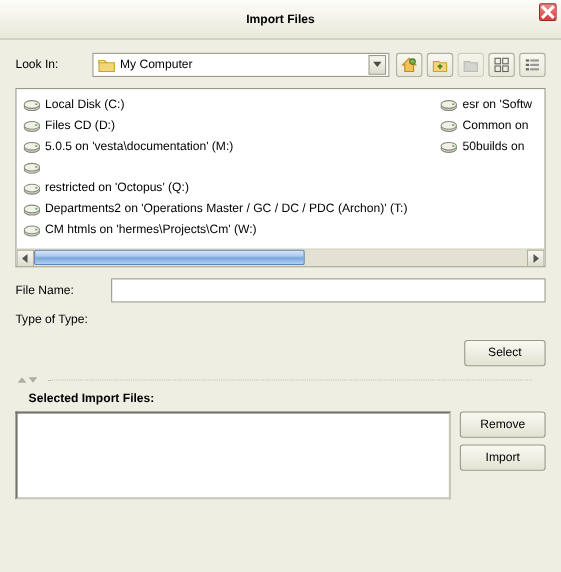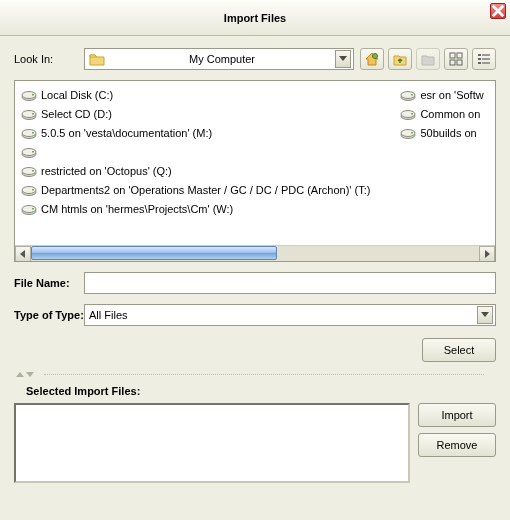--- a/index.html
+++ b/index.html
@@ -56,21 +56,20 @@
   }
   .lookin-combo {
     flex: 1;
     height: 22px;
     background: #fff;
     border: 1px solid #9a998a;
     display: flex;
     align-items: center;
     padding: 0 2px 0 4px;
     margin-right: 6px;
-    text-align: center;
   }
   .lookin-combo .folder-icon {
     width: 16px;
     height: 14px;
     margin-right: 4px;
     display: inline-block;
   }
   .lookin-combo .combo-text { flex: 1; }
   .combo-arrow {
     width: 16px;
@@ -87,21 +86,21 @@
     width: 24px;
     height: 22px;
     border: 1px solid #b0af9e;
     background: linear-gradient(to bottom,#f9f9f1,#e7e7d8);
     border-radius: 3px;
     display:flex;align-items:center;justify-content:center;
     cursor:pointer;
   }
   .tool-btn.disabled { opacity: 0.5; cursor: default; }
   .file-area {
-    height: 182px;
+    height: 163px;
     background: #fff;
     border: 1px solid #9a998a;
     overflow: hidden;
     position: relative;
   }
   .file-list {
     padding: 5px 6px;
     white-space: nowrap;
     height: calc(100% - 16px);
     overflow: hidden;
@@ -139,21 +138,21 @@
   .hscroll .thumb {
     position:absolute; left:0; top:0;
     height:14px; width:55%;
     background: linear-gradient(to bottom,#d7e6f9,#a4c5ec 45%,#74a3da 50%,#afd0f1);
     border:1px solid #5c86b7;
     border-radius:2px;
   }
   .field-row {
     display:flex; align-items:center; margin-top:10px;
   }
-  .field-row label { width: 70px; font-weight: bold; }
+  .field-row label { width: 87px; }
   .text-input {
     flex:1; height:22px;
     background:#fff;
     border:1px solid #9a998a;
     padding:0 4px;
   }
   .type-combo {
     flex:1; height:22px;
     background:#fff;
     border:1px solid #9a998a;
@@ -280,21 +279,21 @@
                   <rect x="11" y="6" width="2" height="1.5" fill="#6aaf5a"></rect>
                 </svg></span>
               <span>Local Disk (C:)</span>
             </div>
             <div class="file-item">
               <span class="drive-icon"><svg viewBox="0 0 16 14">
                   <ellipse cx="8" cy="9" rx="7" ry="3.5" fill="#d9d9d0" stroke="#8a8a7c"></ellipse>
                   <ellipse cx="8" cy="7" rx="7" ry="3.5" fill="#f1f1e8" stroke="#8a8a7c"></ellipse>
                   <rect x="11" y="6" width="2" height="1.5" fill="#6aaf5a"></rect>
                 </svg></span>
-              <span>Select CD (D:)</span>
+              <span>Files CD (D:)</span>
             </div>
             <div class="file-item">
               <span class="drive-icon"><svg viewBox="0 0 16 14">
                   <ellipse cx="8" cy="9" rx="7" ry="3.5" fill="#d9d9d0" stroke="#8a8a7c"></ellipse>
                   <ellipse cx="8" cy="7" rx="7" ry="3.5" fill="#f1f1e8" stroke="#8a8a7c"></ellipse>
                   <rect x="11" y="6" width="2" height="1.5" fill="#6aaf5a"></rect>
                 </svg></span>
               <span>5.0.5 on 'vesta\documentation' (M:)</span>
             </div>
             <div class="file-item">
@@ -374,28 +373,20 @@
     </div>
   </div>
 
   <div class="field-row">
     <label>File Name:</label>
     <input class="text-input" value="" style="">
   </div>
 
   <div class="field-row">
     <label>Type of Type:</label>
-    <div class="type-combo">
-      <span class="combo-text">All Files</span>
-      <span class="combo-arrow">
-        <svg viewBox="0 0 8 6">
-            <path d="M0 0 L4 5 L8 0 z" fill="#4a4a4a"></path>
-          </svg>
-      </span>
-    </div>
   </div>
 
   <div class="button-row">
     <div class="btn">
         <span>Select</span>
       </div>
   </div>
 
   <div class="divider-row">
     <span class="grip">
@@ -404,21 +395,21 @@
     </span>
     <div class="dots"></div>
   </div>
 
   <div class="selected-label">Selected Import Files:</div>
 
   <div class="bottom-row">
     <div class="selected-box"></div>
     <div class="side-btns">
       <div class="btn">
+          <span>Remove</span>
+        </div>
+      <div class="btn">
           <span>Import</span>
         </div>
-      <div class="btn">
-          <span>Remove</span>
-        </div>
     </div>
   </div>
 
 </div>
 
 </body></html>

